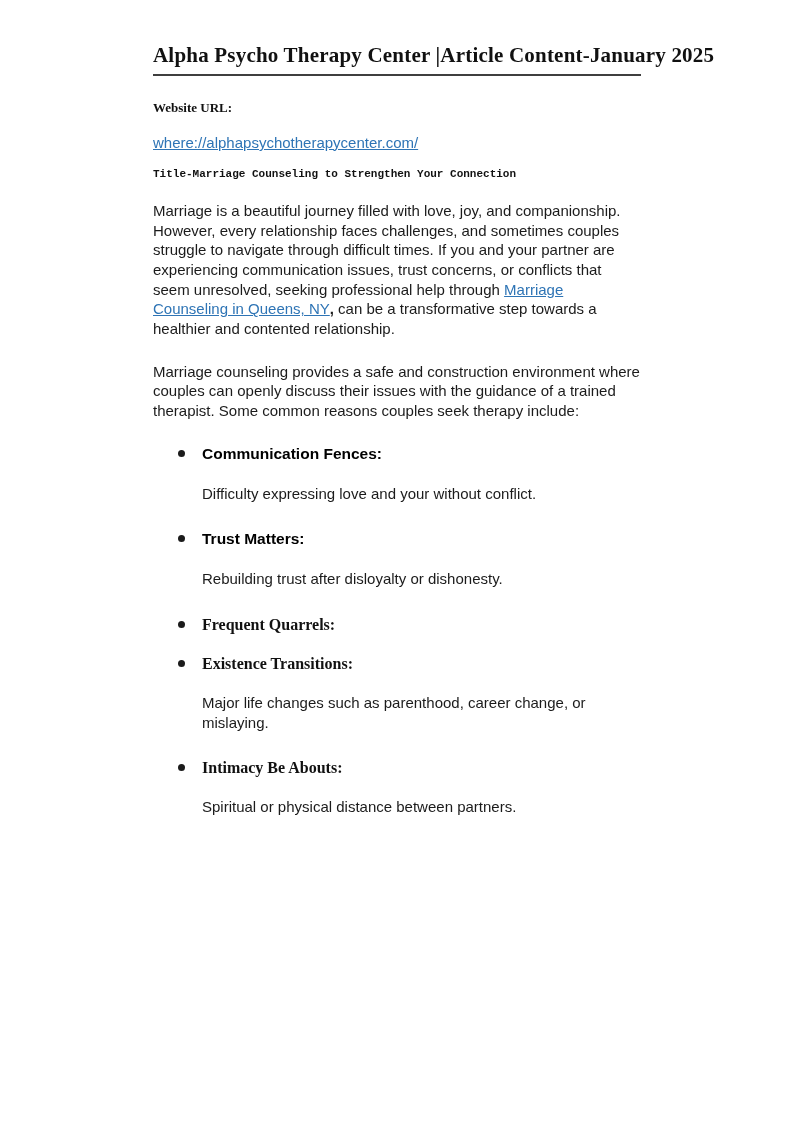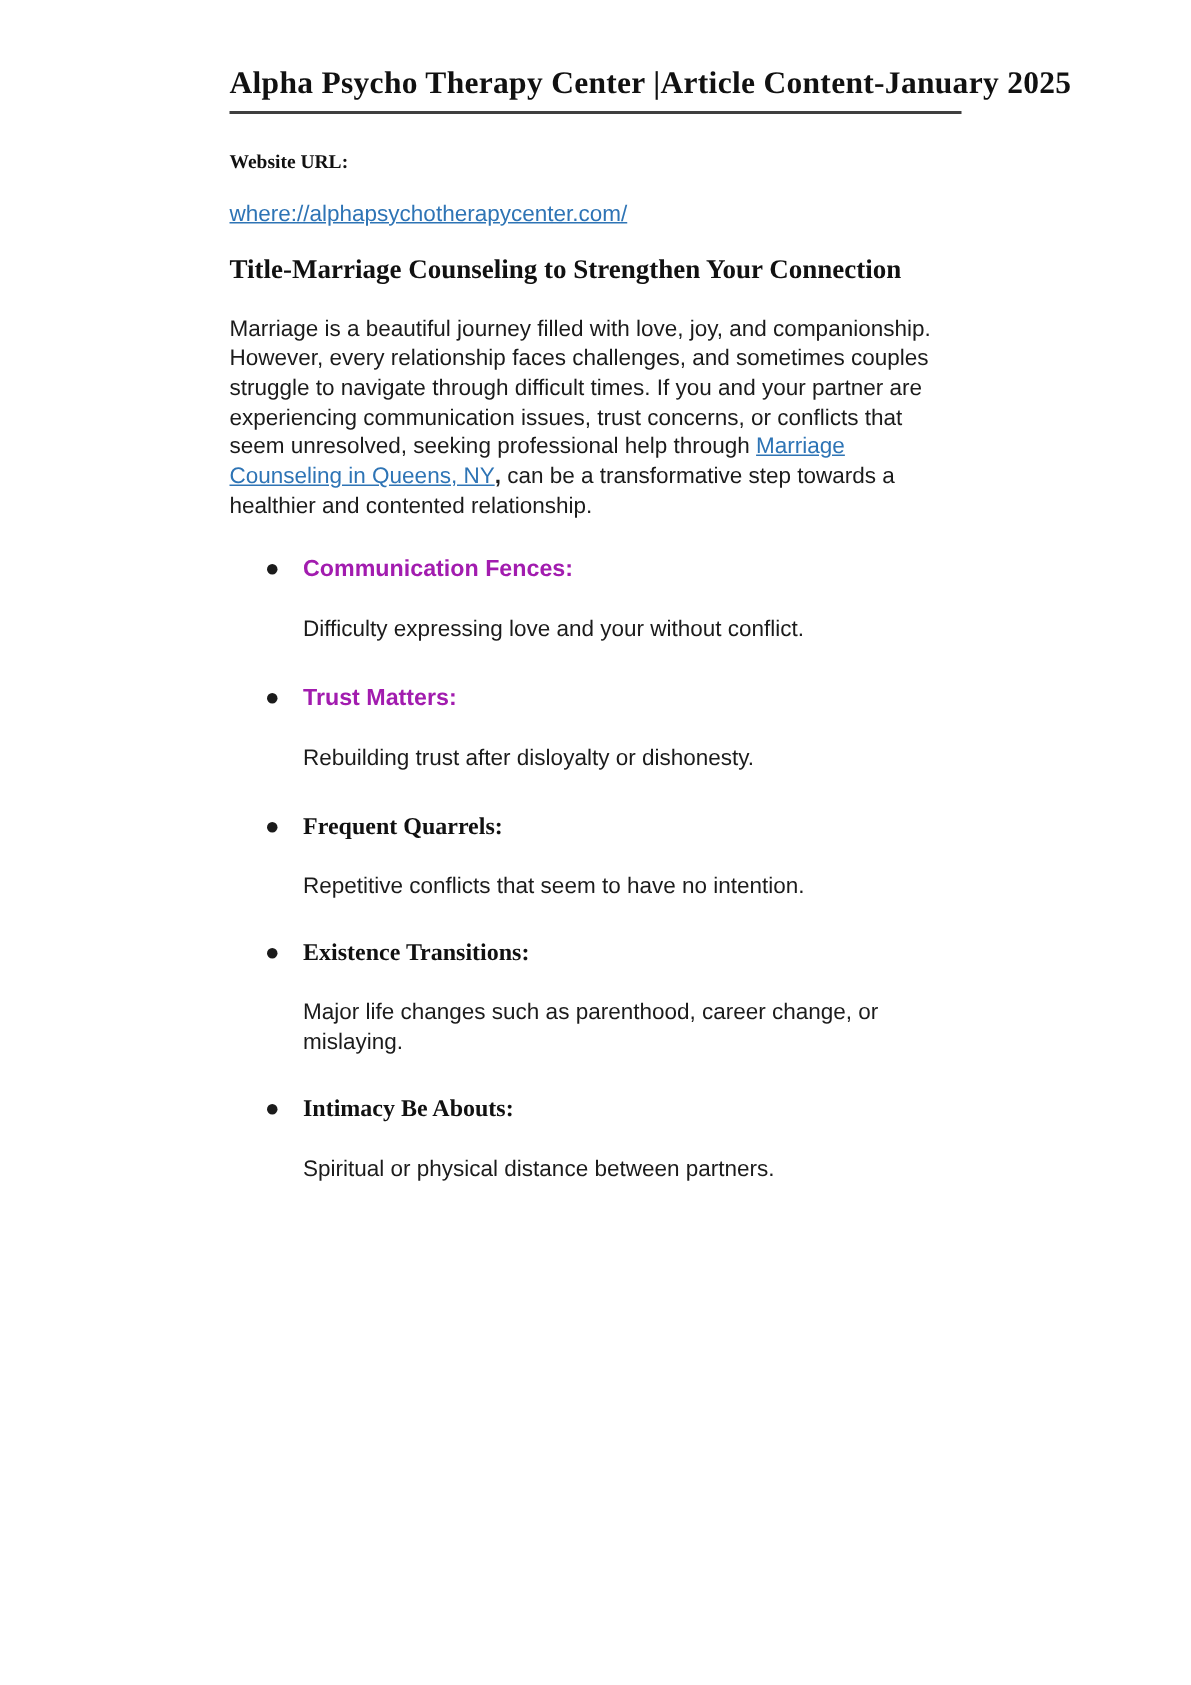--- a/index.html
+++ b/index.html
@@ -37,23 +37,23 @@
   }
   h2.serif-heading {
     font-family: "Liberation Serif", "DejaVu Serif", serif;
     font-weight: bold;
     font-size: 13px;
     color: #111111;
     margin: 0 0 17px 0;
     line-height: 1.2;
   }
   h3.serif-heading {
-    font-family: Liberation Serif, serif;
+    font-family: Liberation Mono, monospace;
     font-weight: bold;
-    font-size: 18px;
+    font-size: 11px;
     color: #111111;
     margin: 0 0 19px 0;
     line-height: 1.25;
   }
   p.body-text {
     font-size: 15px;
     line-height: 1.31;
     margin: 0 0 23px 0;
     color: #1b1b1b;
   }
@@ -89,21 +89,21 @@
     top: 6px;
     width: 7px;
     height: 7px;
     border-radius: 50%;
     background: #1b1b1b;
   }
   .bullet-label-sans {
     font-family: "Liberation Sans", sans-serif;
     font-weight: bold;
     font-size: 15.5px;
-    color: #a21caf;
+    color: #000000;
     line-height: 1.3;
   }
   .bullet-label-serif {
     font-family: "Liberation Serif", "DejaVu Serif", serif;
     font-weight: bold;
     font-size: 16px;
     color: #111111;
     line-height: 1.2;
   }
   .bullet-desc {
@@ -129,33 +129,33 @@
     <a class="doc-link">where://alphapsychotherapycenter.com/</a>
   </p>
 
   <h3 class="serif-heading">Title-Marriage Counseling to Strengthen Your Connection</h3>
 
   <p class="body-text">
     <span>Marriage is a beautiful journey filled with love, joy, and companionship. However, every relationship faces challenges, and sometimes couples struggle to navigate through difficult times. If you and your partner are experiencing communication issues, trust concerns, or conflicts that seem unresolved, seeking professional help through </span><a class="doc-link">Marriage Counseling in Queens, NY</a><span class="bold-comma">,</span><span> can be a transformative step towards a healthier and contented relationship.</span>
   </p>
 
 
+  <p class="body-text">Marriage counseling provides a safe and construction environment where couples can openly discuss their issues with the guidance of a trained therapist. Some common reasons couples seek therapy include:</p>
 
   <ul class="bullet-list" id="bullet-list">
       <li>
         <div class="bullet-head"><span class="bullet-marker"></span><span class="bullet-label-sans">Communication Fences:</span></div>
         <p class="bullet-desc">Difficulty expressing love and your without conflict.</p>
       </li>
       <li>
         <div class="bullet-head"><span class="bullet-marker"></span><span class="bullet-label-sans">Trust Matters:</span></div>
         <p class="bullet-desc">Rebuilding trust after disloyalty or dishonesty.</p>
       </li>
       <li>
         <div class="bullet-head"><span class="bullet-marker"></span><span class="bullet-label-serif">Frequent Quarrels:</span></div>
-        <p class="bullet-desc">Repetitive conflicts that seem to have no intention.</p>
       </li>
       <li>
         <div class="bullet-head"><span class="bullet-marker"></span><span class="bullet-label-serif">Existence Transitions:</span></div>
         <p class="bullet-desc">Major life changes such as parenthood, career change, or mislaying.</p>
       </li>
       <li>
         <div class="bullet-head"><span class="bullet-marker"></span><span class="bullet-label-serif">Intimacy Be Abouts:</span></div>
         <p class="bullet-desc">Spiritual or physical distance between partners.</p>
       </li>
     </ul>

